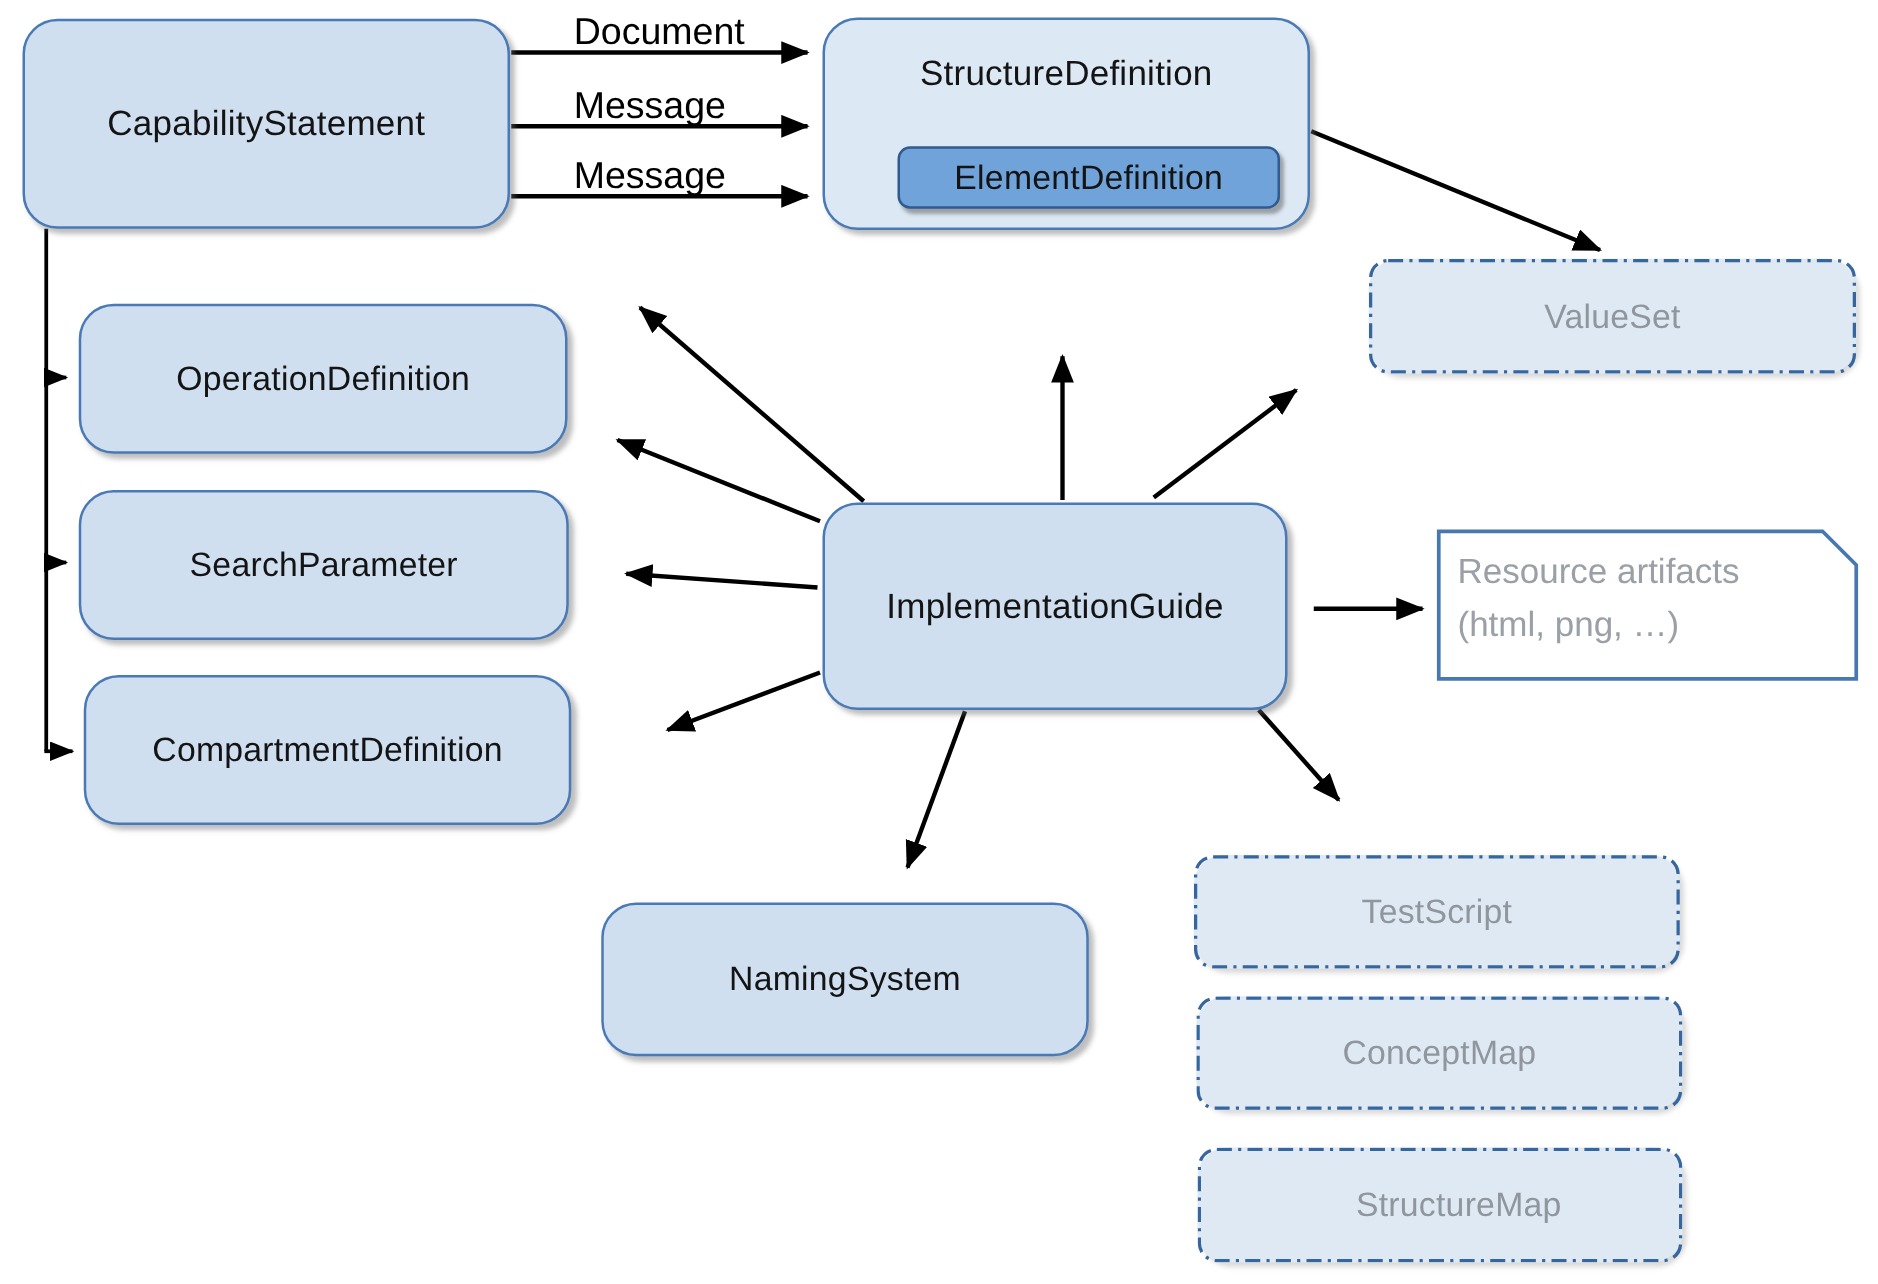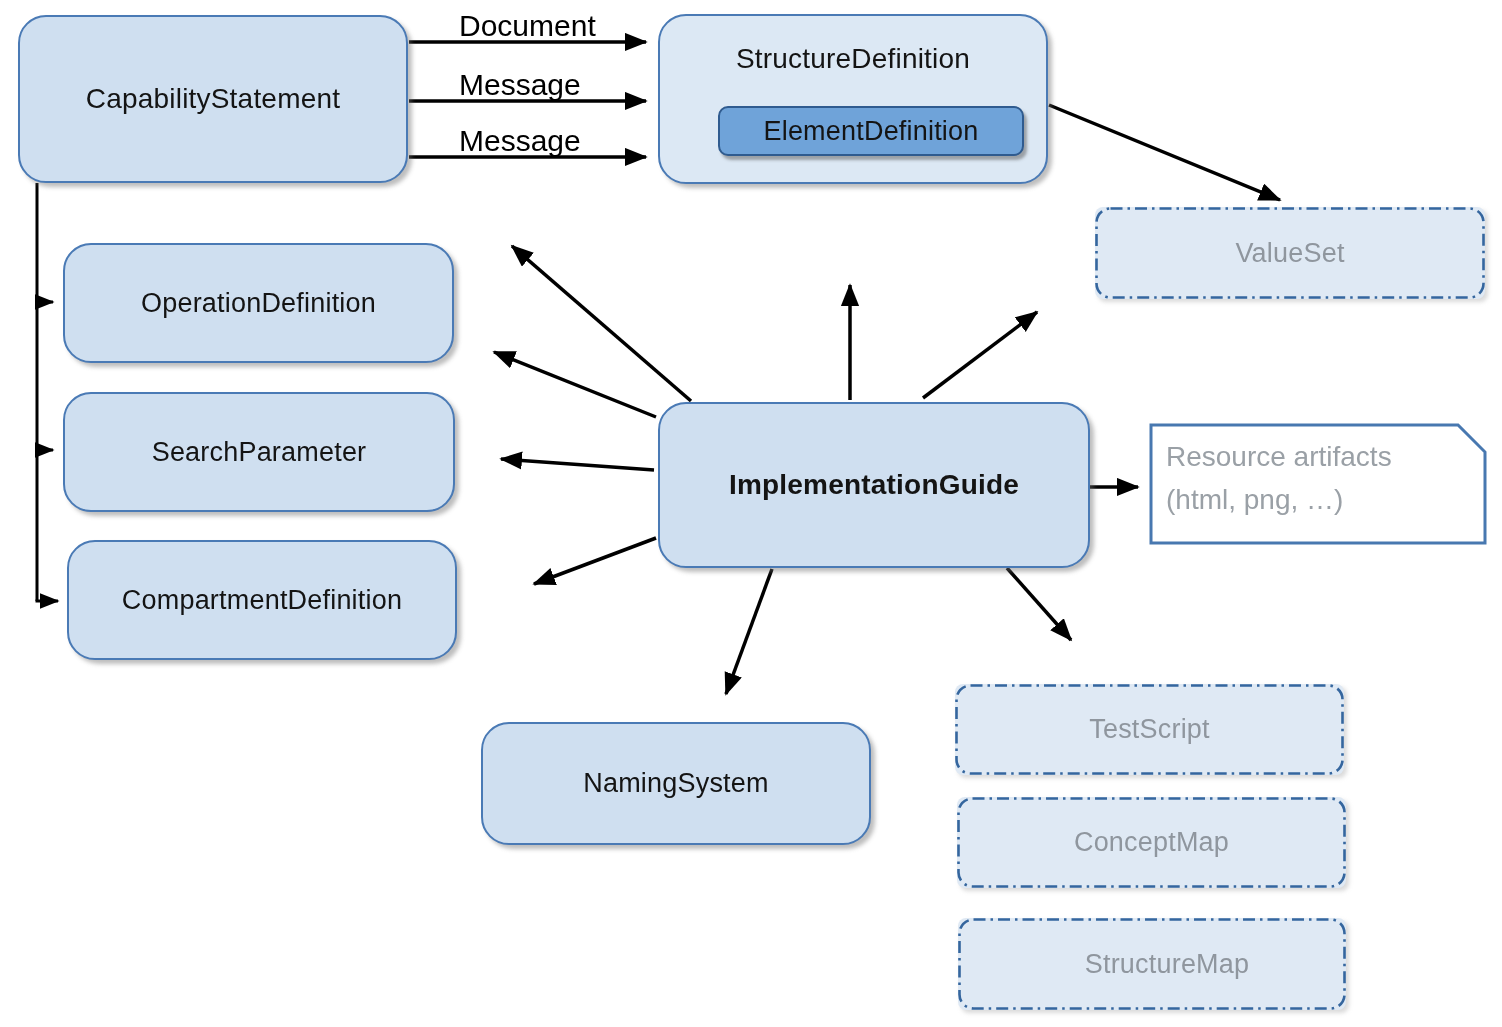--- a/index.html
+++ b/index.html
@@ -46,21 +46,21 @@
   }
   .ed-inner {
     background: #6fa3d9;
     border: 2.5px solid #2f5b8f;
     border-radius: 10px;
     box-shadow: 3px 4px 3px rgba(90,90,90,0.5);
     z-index: 2;
   }
   .dashed {
     background: #dfe9f4;
-    border-radius: 8px;
+    border-radius: 24px;
     box-shadow: 3px 3px 4px rgba(150,150,150,0.35);
     color: #8f969e;
   }
   .dashed .border-svg {
     position: absolute;
     left: 0; top: 0;
     width: 100%;
     height: 100%;
   }
   .dashed .lbl { position: relative; z-index: 1; }
@@ -124,37 +124,37 @@
   <div class="edge-label" style="left:459px; top:124px;">Message</div>
 
   <div class="node solid" style="left:18px; top:15px; width:390px; height:168px; font-size:28px;">
     <span class="lbl">CapabilityStatement</span>
   </div>
 
   <div class="node solid sd-outer" style="left:658px; top:14px; width:390px; height:170px; font-size:28px;">
     <span class="lbl">StructureDefinition</span>
   </div>
 
-  <div class="node ed-inner" style="left:718px; top:106px; width:306px; height:50px;">
+  <div class="node ed-inner" style="left:718px; top:117px; width:306px; height:50px;">
     <span class="lbl">ElementDefinition</span>
   </div>
 
   <div class="node solid" style="left:63px; top:243px; width:391px; height:120px;">
     <span class="lbl">OperationDefinition</span>
   </div>
 
   <div class="node solid" style="left:63px; top:392px; width:392px; height:120px;">
     <span class="lbl">SearchParameter</span>
   </div>
 
   <div class="node solid" style="left:67px; top:540px; width:390px; height:120px;">
     <span class="lbl">CompartmentDefinition</span>
   </div>
 
-  <div class="node solid" style="left:658px; top:402px; width:432px; height:166px; font-size:28px;font-weight:bold;">
+  <div class="node solid" style="left:658px; top:402px; width:372px; height:166px; font-size:28px;">
     <span class="lbl">ImplementationGuide</span>
   </div>
 
   <div class="node solid" style="left:481px; top:722px; width:390px; height:123px;">
     <span class="lbl">NamingSystem</span>
   </div>
 
   <div class="node dashed" style="left:1095px; top:207px; width:390px; height:92px;">
     <svg class="border-svg" viewBox="0 0 390 92">
       <rect x="1.5" y="1.5" width="387" height="89" rx="14" fill="none" stroke="#35669e" stroke-width="2.6" stroke-dasharray="12 5 2.5 5"></rect>

